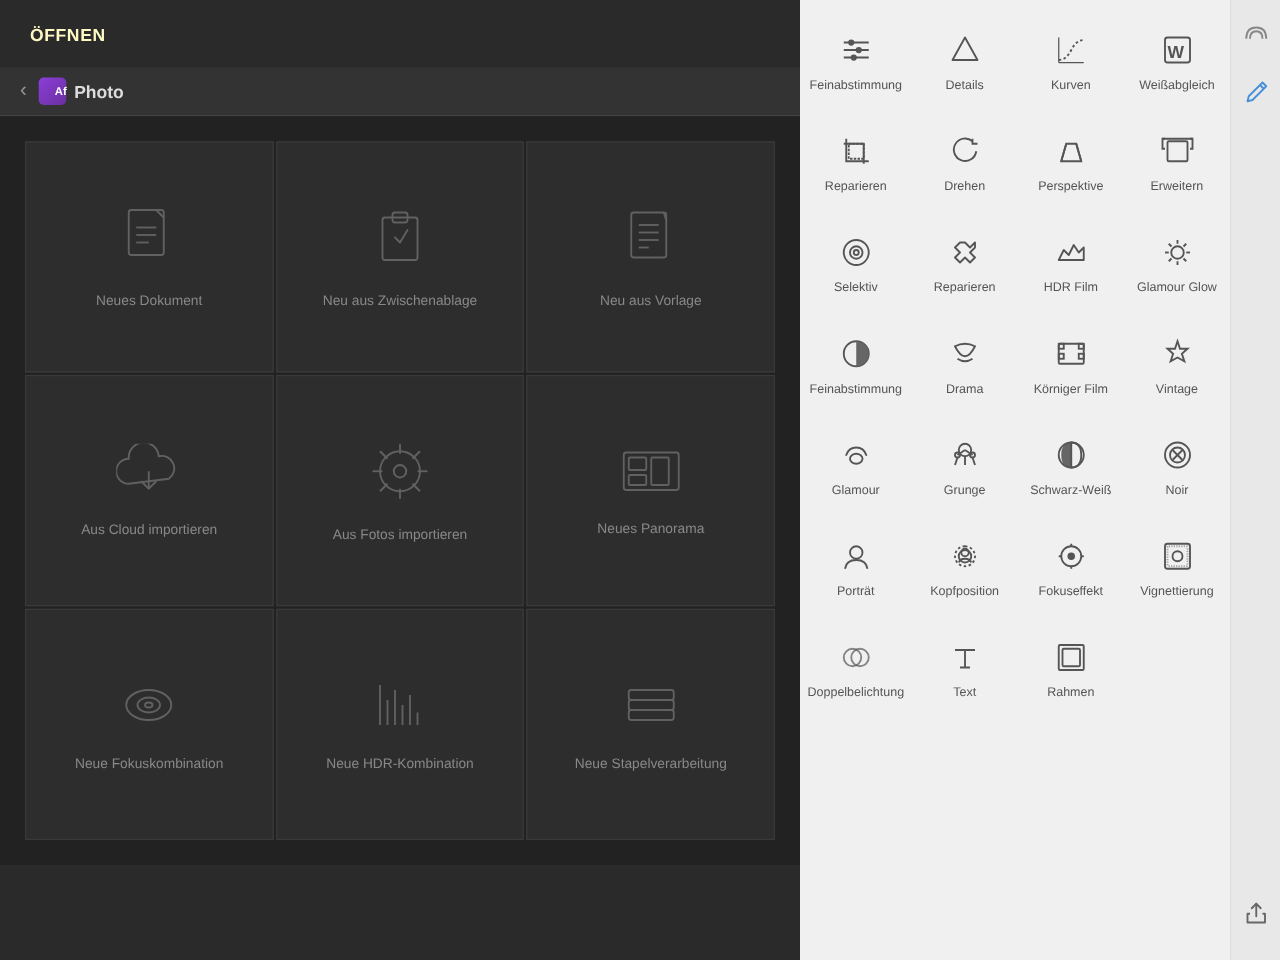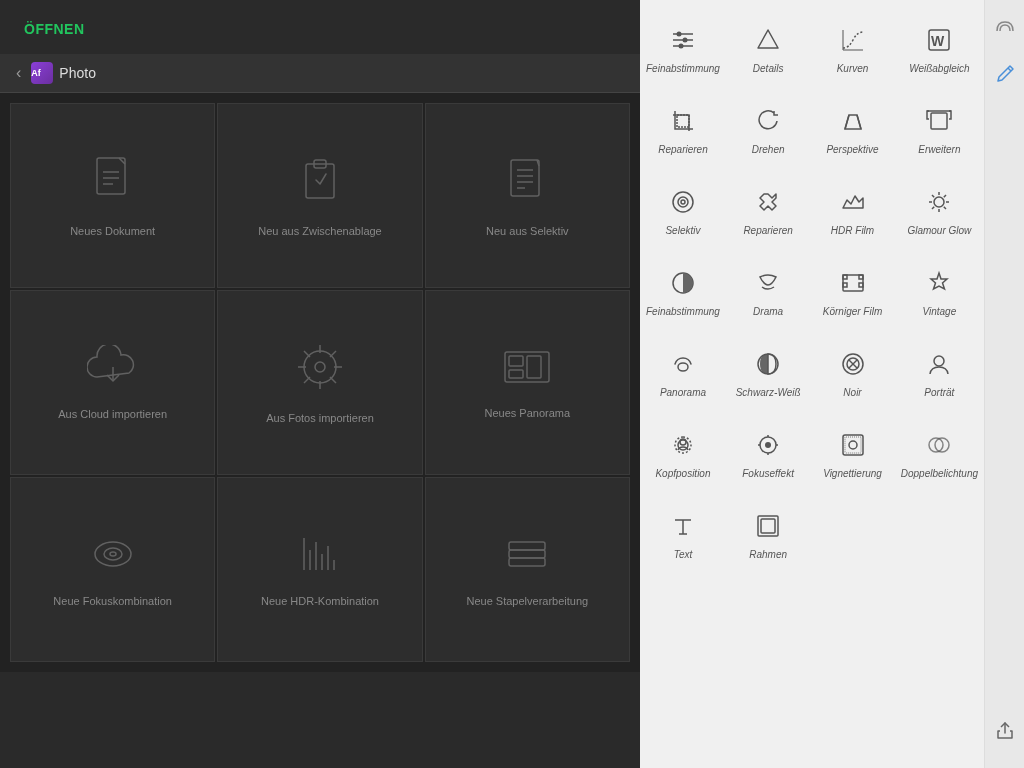--- a/index.html
+++ b/index.html
@@ -19,21 +19,21 @@
       background: #2a2a2a;
       position: relative;
       flex-shrink: 0;
     }
 
     .top-bar {
       padding: 20px 24px 16px;
     }
 
     .top-title {
-      color: #22c55e;
+      color: #fef9c3;
       font-size: 14px;
       font-weight: 600;
       letter-spacing: 0.5px;
     }
 
     .affinity-header {
       display: flex;
       align-items: center;
       padding: 8px 16px;
       background: #333;
@@ -47,41 +47,41 @@
       cursor: pointer;
     }
 
     .affinity-logo {
       width: 22px;
       height: 22px;
       background: linear-gradient(135deg, #8b3fd8, #6b2fa0);
       border-radius: 4px;
       display: inline-flex;
       align-items: center;
-      justify-content: flex-start;
+      justify-content: flex-end;
       margin-right: 6px;
     }
 
     .affinity-logo-text {
       color: white;
       font-size: 9px;
       font-weight: bold;
     }
 
     .affinity-title {
       color: #ddd;
       font-size: 14px;
-      font-weight: 400;
+      font-weight: 700;
     }
 
     .grid-area {
       display: grid;
       grid-template-columns: repeat(3, 1fr);
       gap: 2px;
-      padding: 10px;
+      padding: 20px;
       background: #222;
     }
 
     .grid-cell {
       background: #2d2d2d;
       height: 185px;
       display: flex;
       flex-direction: column;
       align-items: center;
       justify-content: center;
@@ -148,21 +148,20 @@
       fill: none;
       stroke: #555;
       stroke-width: 1.5;
     }
 
     .tool-label {
       font-size: 10px;
       color: #555;
       text-align: right;
       line-height: 1.3;
-      font-style: italic;
     }
 
     
     .side-strip {
       position: absolute;
       right: 0;
       top: 0;
       width: 40px;
       height: 768px;
       background: #e8e8e8;
@@ -241,21 +240,21 @@
       <div class="grid-cell-icon">
         <svg width="48" height="52" viewBox="0 0 48 52" fill="none" stroke="#777" stroke-width="1.5">
           <rect x="8" y="6" width="28" height="36" rx="2"></rect>
           <line x1="14" y1="16" x2="30" y2="16"></line>
           <line x1="14" y1="22" x2="30" y2="22"></line>
           <line x1="14" y1="28" x2="30" y2="28"></line>
           <line x1="14" y1="34" x2="22" y2="34"></line>
           <line x1="34" y1="6" x2="36" y2="12"></line>
         </svg>
       </div>
-      <span class="grid-cell-label">Neu aus Selektiv</span>
+      <span class="grid-cell-label">Neu aus Vorlage</span>
     </div>
 
     <div class="grid-cell">
       <div class="grid-cell-icon">
         <svg width="52" height="44" viewBox="0 0 52 44" fill="none" stroke="#777" stroke-width="1.5">
           <path d="M10 32 A10 10 0 0 1 10 12 A12 12 0 0 1 34 10 A10 10 0 0 1 42 28 Z"></path>
           <line x1="26" y1="22" x2="26" y2="36"></line>
           <polyline points="20,30 26,36 32,30"></polyline>
         </svg>
       </div>
@@ -507,23 +506,38 @@
         <span class="tool-label">Vintage</span>
       </div>
 
       <div class="tool-item">
         <div class="tool-icon">
           <svg viewBox="0 0 28 28">
               <path d="M6 14 Q8 8 14 8 Q20 8 22 14" stroke-linecap="round"></path>
               <ellipse cx="14" cy="17" rx="5" ry="4"></ellipse>
             </svg>
         </div>
-        <span class="tool-label">Panorama</span>
-      </div>
-
+        <span class="tool-label">Glamour</span>
+      </div>
+
+      <div class="tool-item">
+        <div class="tool-icon">
+          <svg viewBox="0 0 28 28">
+              <circle cx="14" cy="10" r="5"></circle>
+              <line x1="14" y1="10" x2="8" y2="14"></line>
+              <line x1="14" y1="10" x2="20" y2="14"></line>
+              <circle cx="8" cy="14" r="2"></circle>
+              <circle cx="20" cy="14" r="2"></circle>
+              <line x1="8" y1="16" x2="6" y2="22"></line>
+              <line x1="20" y1="16" x2="22" y2="22"></line>
+              <line x1="14" y1="15" x2="14" y2="22"></line>
+            </svg>
+        </div>
+        <span class="tool-label">Grunge</span>
+      </div>
 
       <div class="tool-item">
         <div class="tool-icon">
           <svg viewBox="0 0 28 28">
               <path d="M14 4 L14 24 Q6 24 6 14 Q6 4 14 4 Z" fill="#666" stroke="none"></path>
               <path d="M14 4 Q22 4 22 14 Q22 24 14 24 Z" fill="none"></path>
               <circle cx="14" cy="14" r="10"></circle>
             </svg>
         </div>
         <span class="tool-label">Schwarz-Weiß</span>

